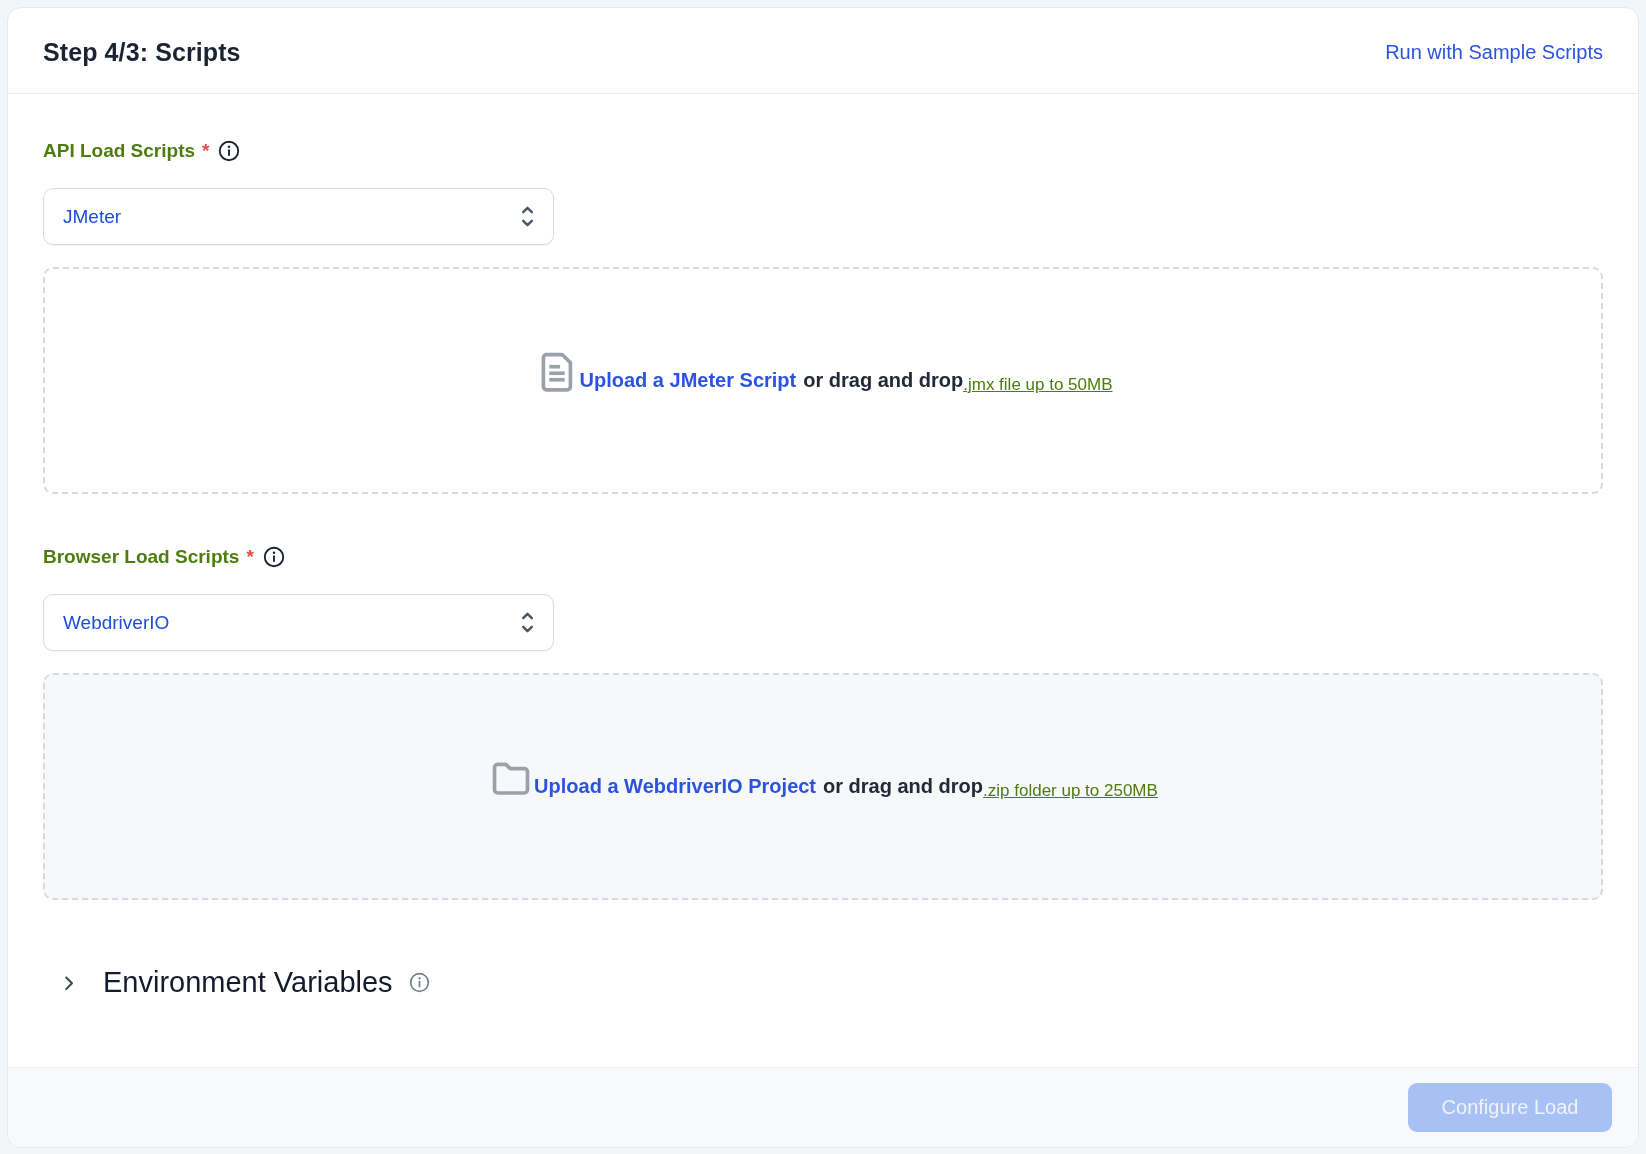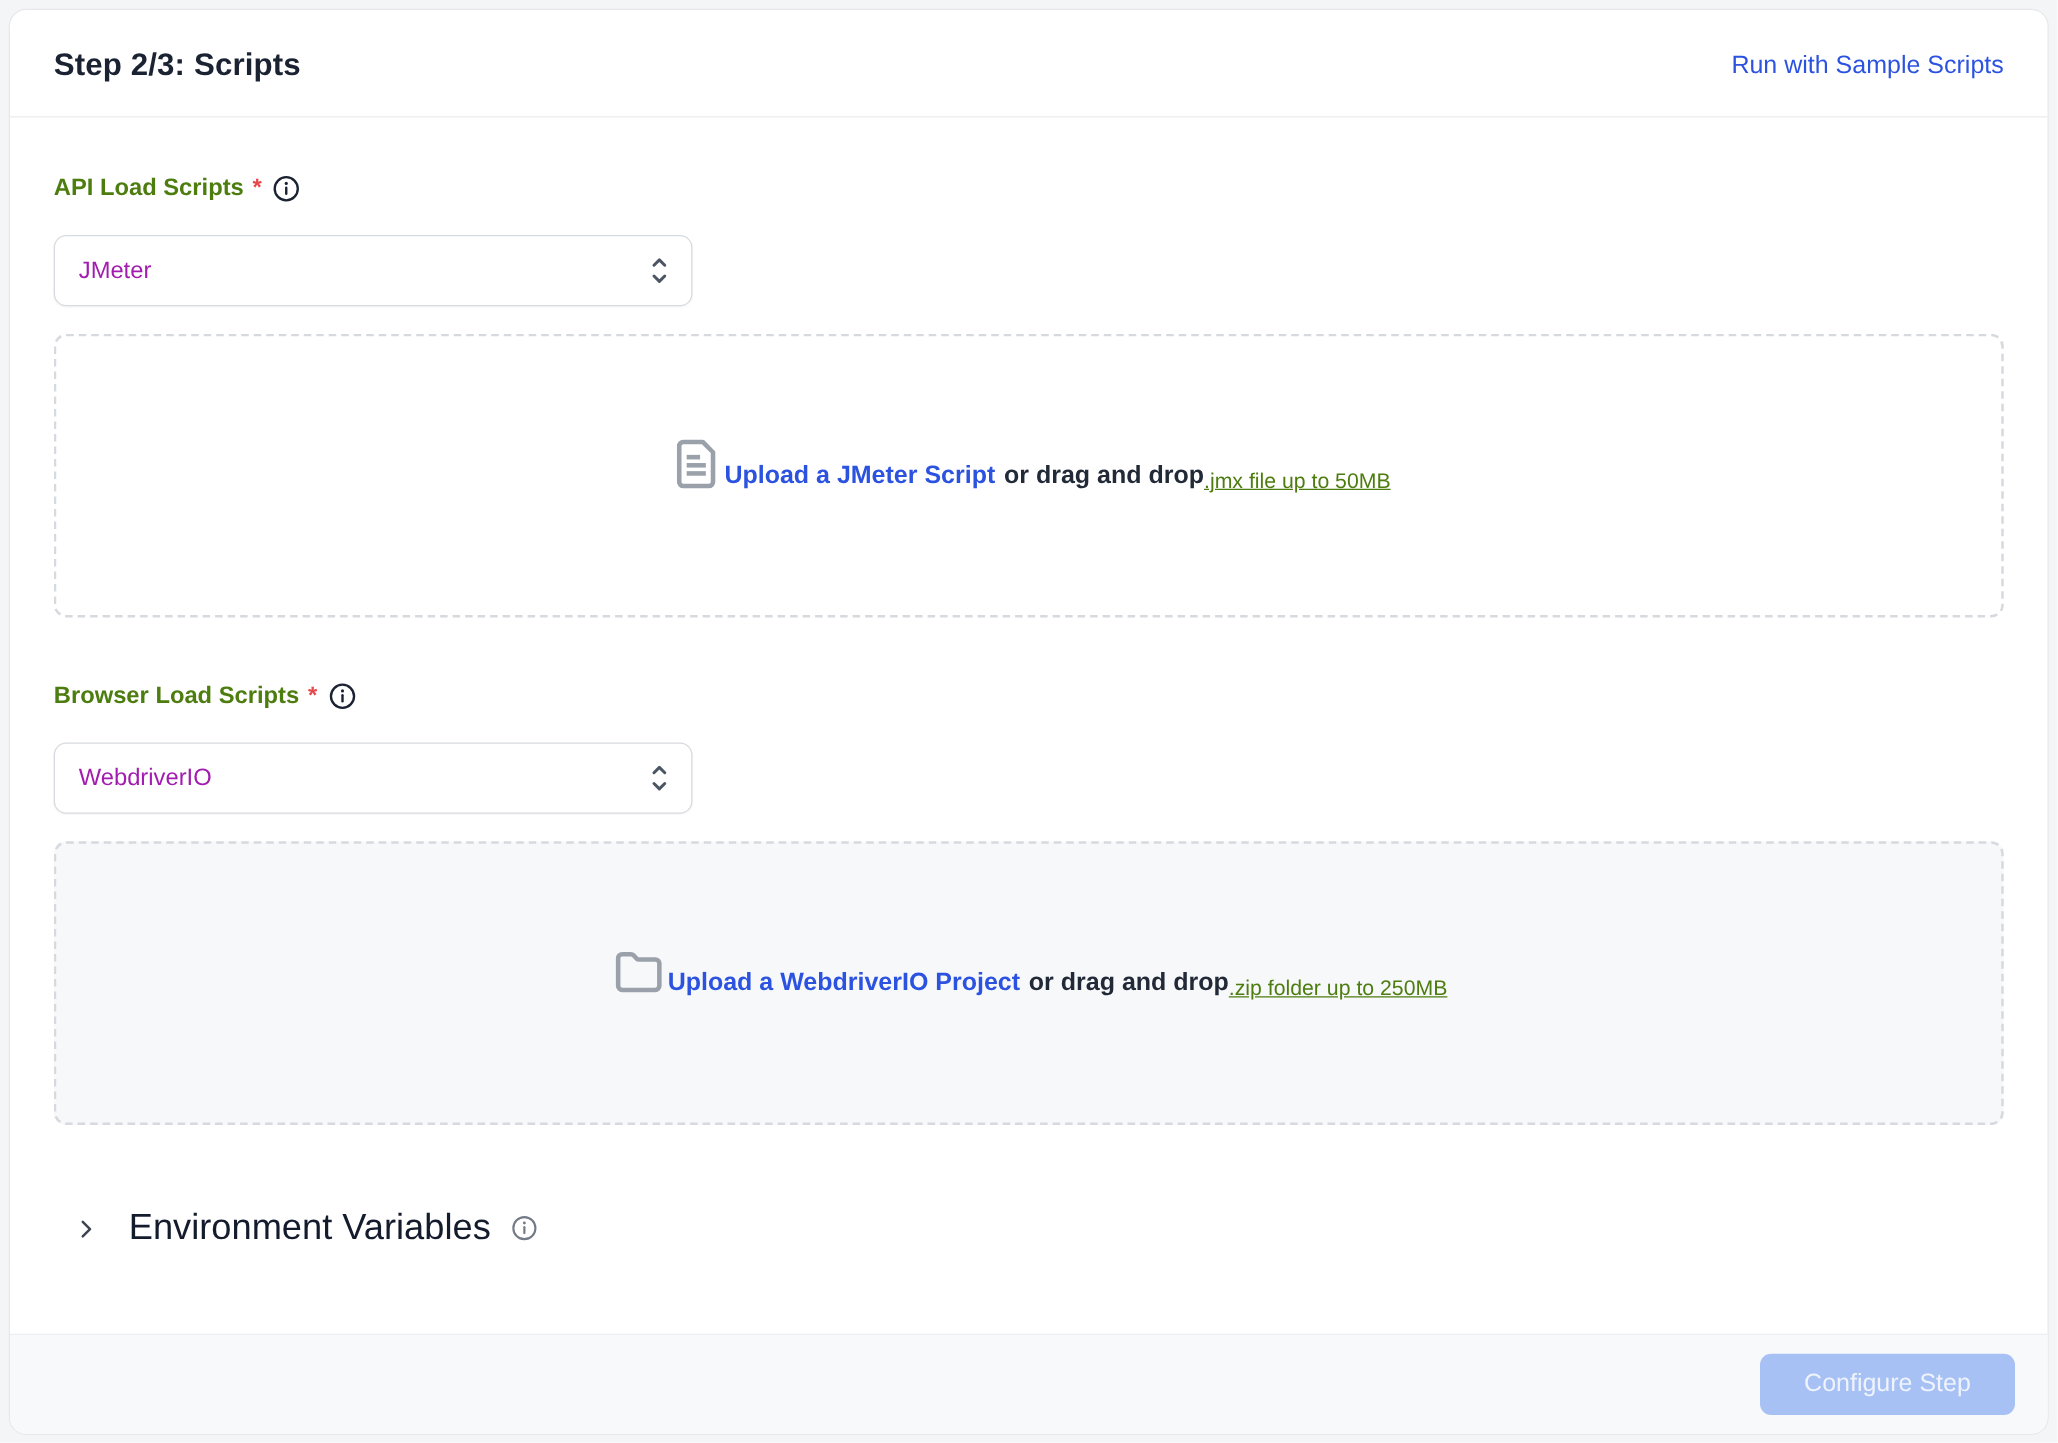--- a/index.html
+++ b/index.html
@@ -73,21 +73,21 @@
     background:#ffffff;
     display:flex;
     align-items:center;
     justify-content:space-between;
     padding:0 16px 0 19px;
     cursor:pointer;
     box-shadow:0 1px 1px rgba(16,24,40,0.03);
   }
   .select-value {
     font-size:19px;
-    color:#a21caf;
+    color:#1d4ed8;
   }
   .dropzone {
     margin-top:22px;
     height:227px;
     border:2px dashed #d6d9de;
     border-radius:10px;
     display:flex;
     flex-direction:row;
     align-items:center;
     justify-content:center;
@@ -151,21 +151,21 @@
     font-family:inherit;
     cursor:default;
   }
 </style>
 </head>
 <body>
 
 <div class="card">
 
   <div class="card-header">
-    <div class="page-title">Step 2/3: Scripts</div>
+    <div class="page-title">Step 4/3: Scripts</div>
     <a class="sample-link">Run with Sample Scripts</a>
   </div>
 
   <div class="content">
 
     <div class="field-label-row">
       <span class="field-label">API Load Scripts</span>
       <span class="required-star" style="color:#e5484d">*</span>
       <span class="info-icon info-dark">
         <svg width="22" height="22" viewBox="0 0 20 20" fill="none">
@@ -247,16 +247,16 @@
           <circle cx="10" cy="10" r="8.4" stroke="currentColor" stroke-width="1.6"></circle>
           <circle cx="10" cy="6.1" r="1.1" fill="currentColor"></circle>
           <rect x="9.15" y="8.4" width="1.7" height="6.2" rx="0.85" fill="currentColor"></rect>
         </svg>
       </span>
     </div>
 
   </div>
 
   <div class="card-footer">
-    <button class="configure-btn" disabled="">Configure Step</button>
+    <button class="configure-btn" disabled="">Configure Load</button>
   </div>
 
 </div>
 
 </body></html>

